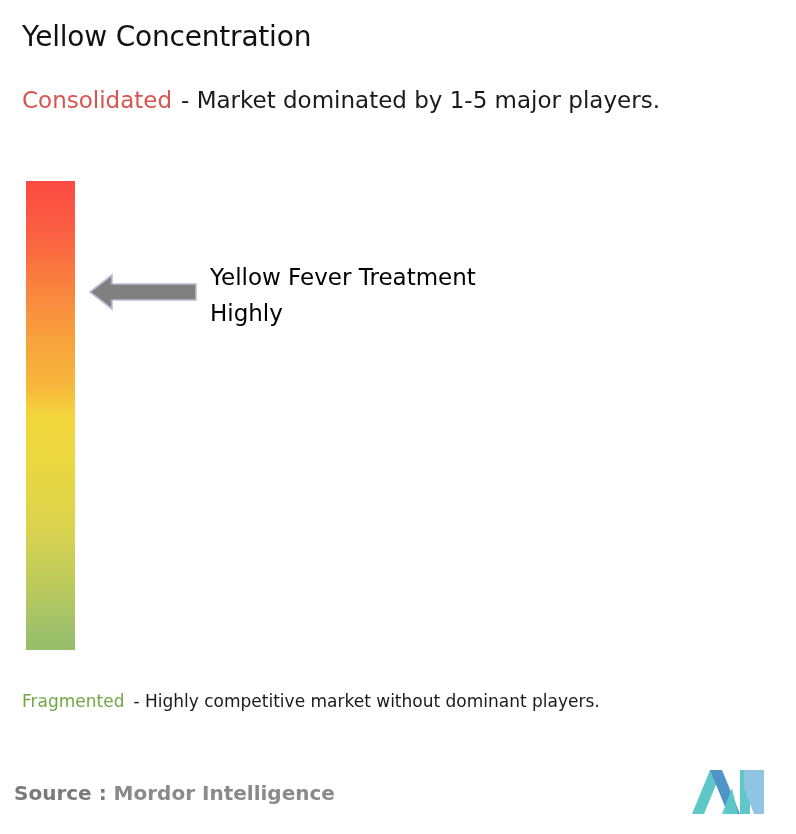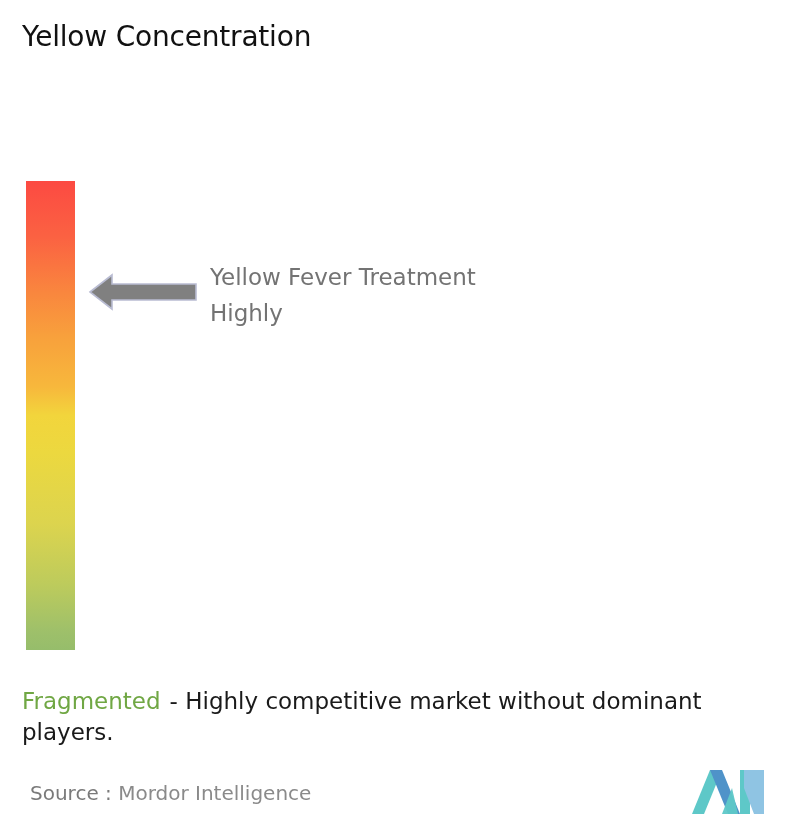--- a/index.html
+++ b/index.html
@@ -43,21 +43,21 @@
     width: 740px;
     font-size: 23px;
     line-height: 31px;
     color: #1a1a1a;
   }
   .legend-bottom {
     position: absolute;
     left: 22px;
     top: 686px;
     width: 766px;
-    font-size: 23px;
+    font-size: 17px;
     line-height: 31px;
     color: #1a1a1a;
   }
   .kw-consolidated {
     color: #d9534f;
   }
   .kw-fragmented {
     color: #70a744;
   }
   .legend-gap {
@@ -96,51 +96,55 @@
   }
 
   
   .arrow-label {
     position: absolute;
     left: 210px;
     top: 259px;
     width: 420px;
     font-size: 23px;
     line-height: 36px;
-    color: #737373;
+    color: #000000;
   }
 
   
   .source-line {
     position: absolute;
-    left: 30px;
+    left: 14px;
     top: 781px;
     font-size: 20px;
     color: #7a7a7a;
     white-space: nowrap;
+    font-weight: bold;
   }
   .source-label { color: #7a7a7a; }
   .source-name  { color: #8a8a8a; }
 
   
   .brand-logo {
     position: absolute;
     left: 692px;
     top: 768px;
     width: 72px;
     height: 48px;
   }
 </style>
 </head>
 <body>
 
 <div class="page">
 
   <div class="chart-title">Yellow Concentration</div>
 
+  <div class="legend-top">
+    <span class="kw-consolidated">Consolidated</span><span class="legend-gap"></span><span>- Market dominated by 1-5 major players.</span>
+  </div>
 
   <div class="scale-bar"></div>
 
   <div class="callout-arrow">
     <svg width="110" height="40" viewBox="0 0 110 40" xmlns="http://www.w3.org/2000/svg">
       <polygon points="2,20 24,3 24,12 108,12 108,28 24,28 24,37" fill="#808080" stroke="#b9bcd2" stroke-width="1.6" stroke-linejoin="miter"></polygon>
     </svg>
   </div>
 
   <div class="arrow-label">

